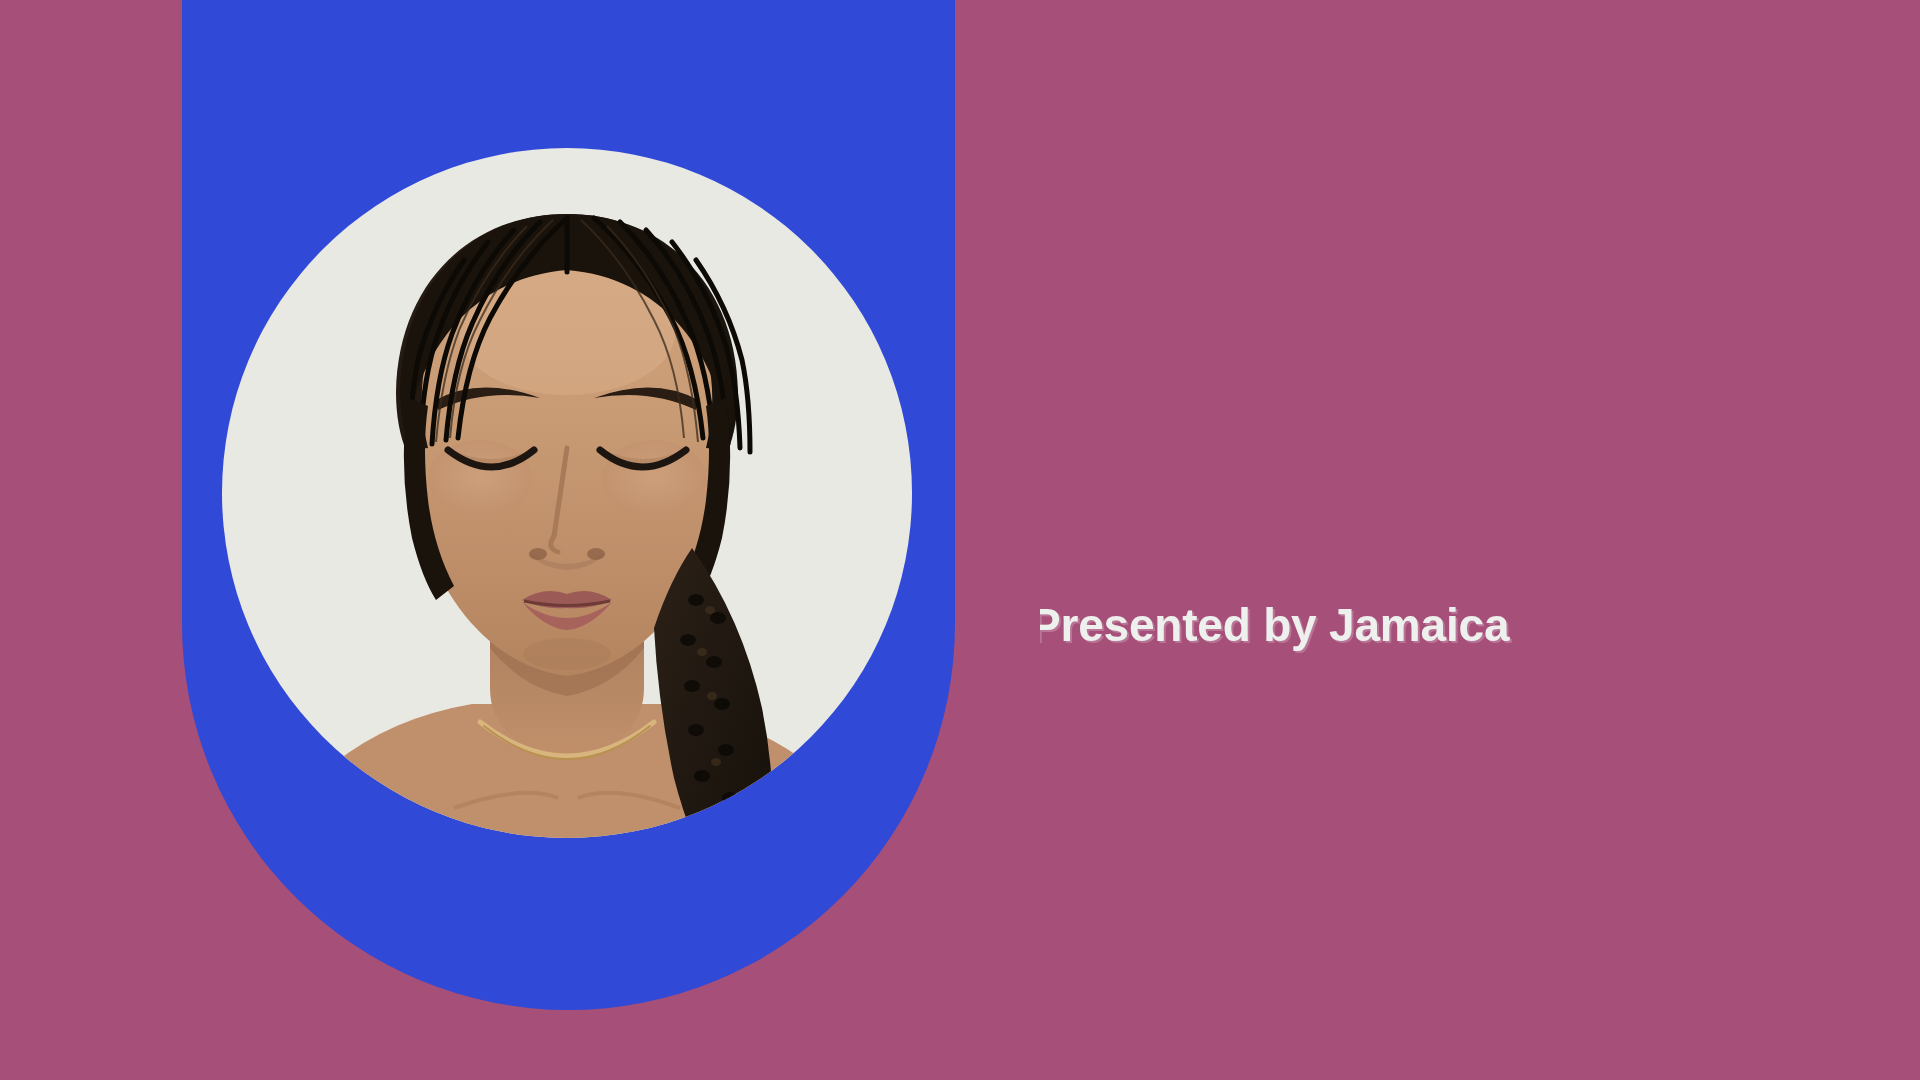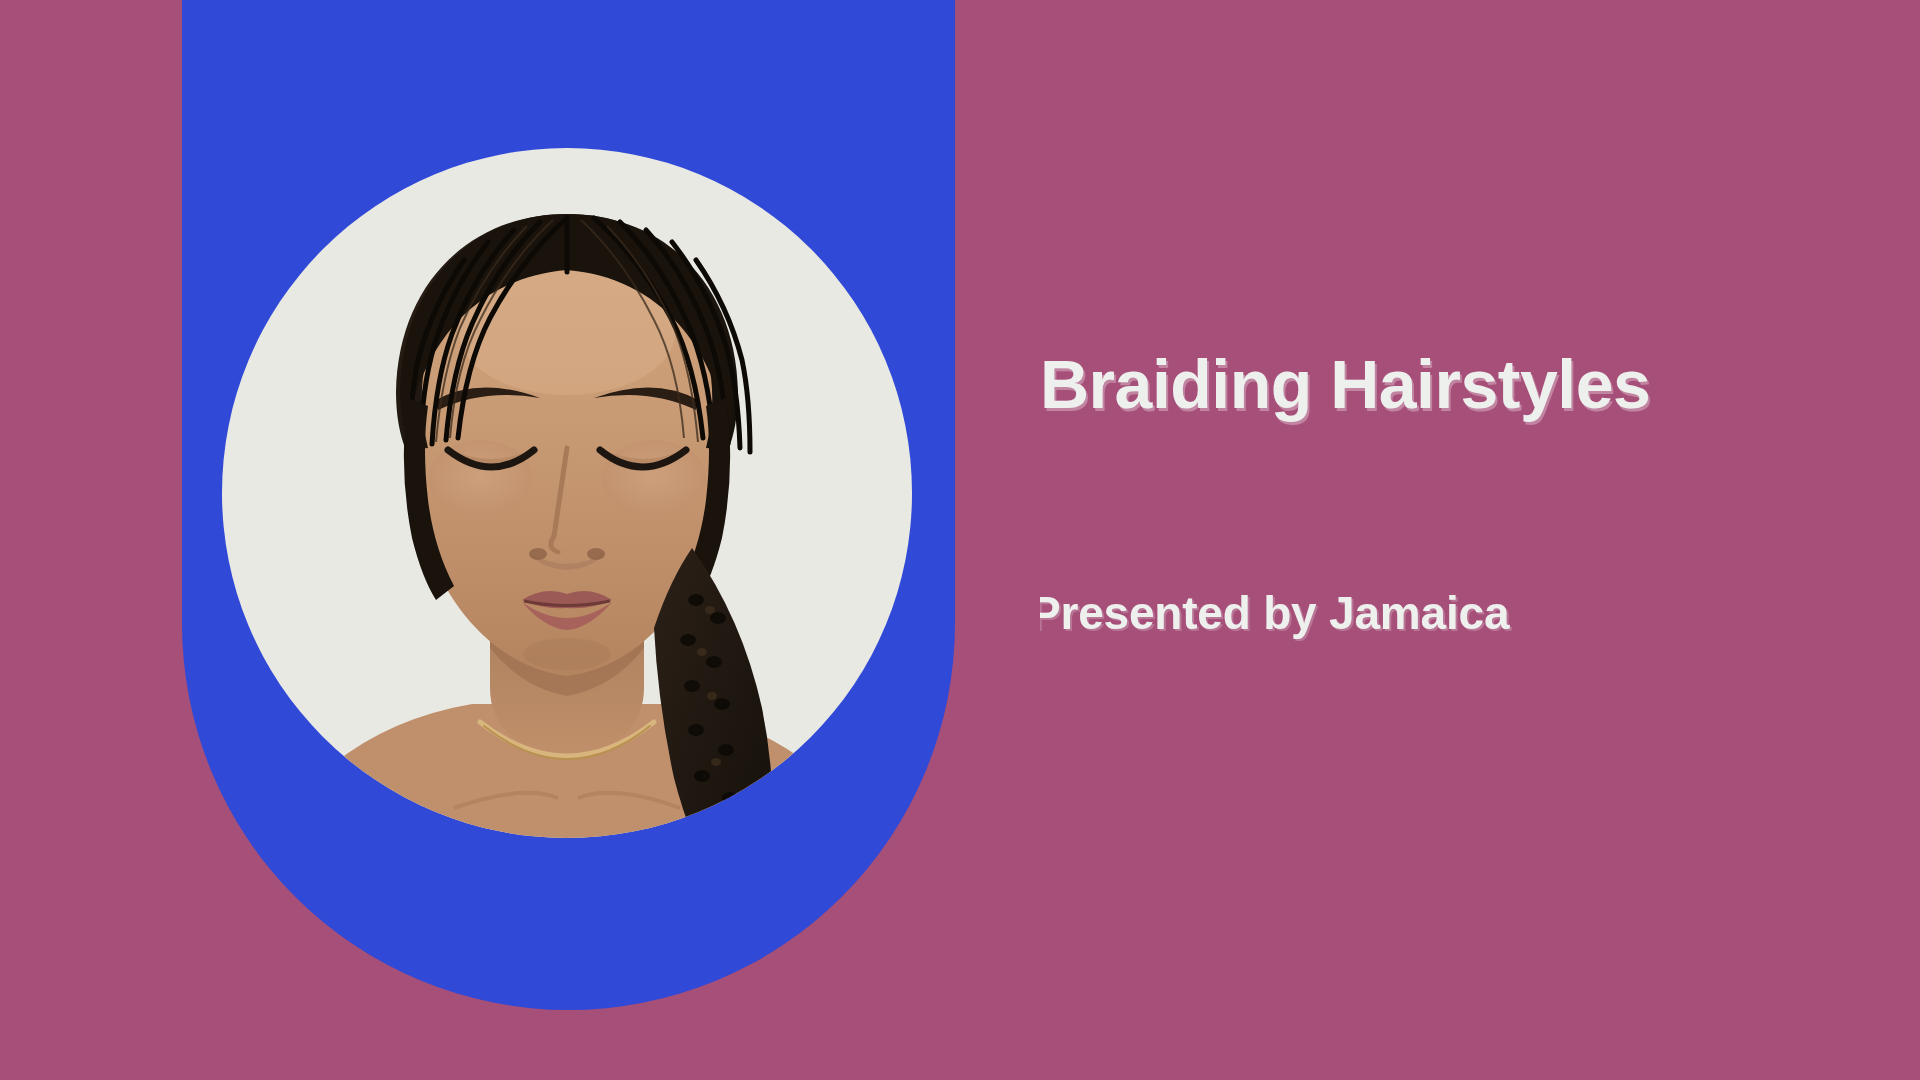--- a/index.html
+++ b/index.html
@@ -73,21 +73,21 @@
     letter-spacing: -0.5px;
     color: #eef0ee;
     margin: 0;
     white-space: nowrap;
     text-shadow: 2px 3px 0 rgba(255,255,255,0.30);
   }
 
   .subtitle-clip {
     position: absolute;
     left: 1040px;
-    top: 585px;
+    top: 597px;
     width: 698px;
     height: 130px;
     overflow: hidden;
   }
 
   .subtitle {
     position: absolute;
     left: -10px;
     top: 0;
     margin: 0;
@@ -254,21 +254,20 @@
       <path d="M232,660 Q300,636 336,650" fill="none" stroke="#a87a58" stroke-width="4" opacity="0.5"></path>
       <path d="M458,660 Q392,636 356,650" fill="none" stroke="#a87a58" stroke-width="4" opacity="0.5"></path>
     </g>
 
     <g clip-path="url(#bodyClip)">
       <path d="M150,700 Q190,628 262,594 L428,594 Q500,628 540,700 L540,780 L150,780 Z" fill="#c08f6b" opacity="0"></path>
     </g>
   </svg>
 
   <div class="text-block">
-    <h1 class="title">Braiding Hairstyles</h1>
   </div>
 
   <div class="subtitle-clip">
     <p class="subtitle">
       <span>Presented by  Jamaica</span>
     </p>
   </div>
 
 </div>
 

